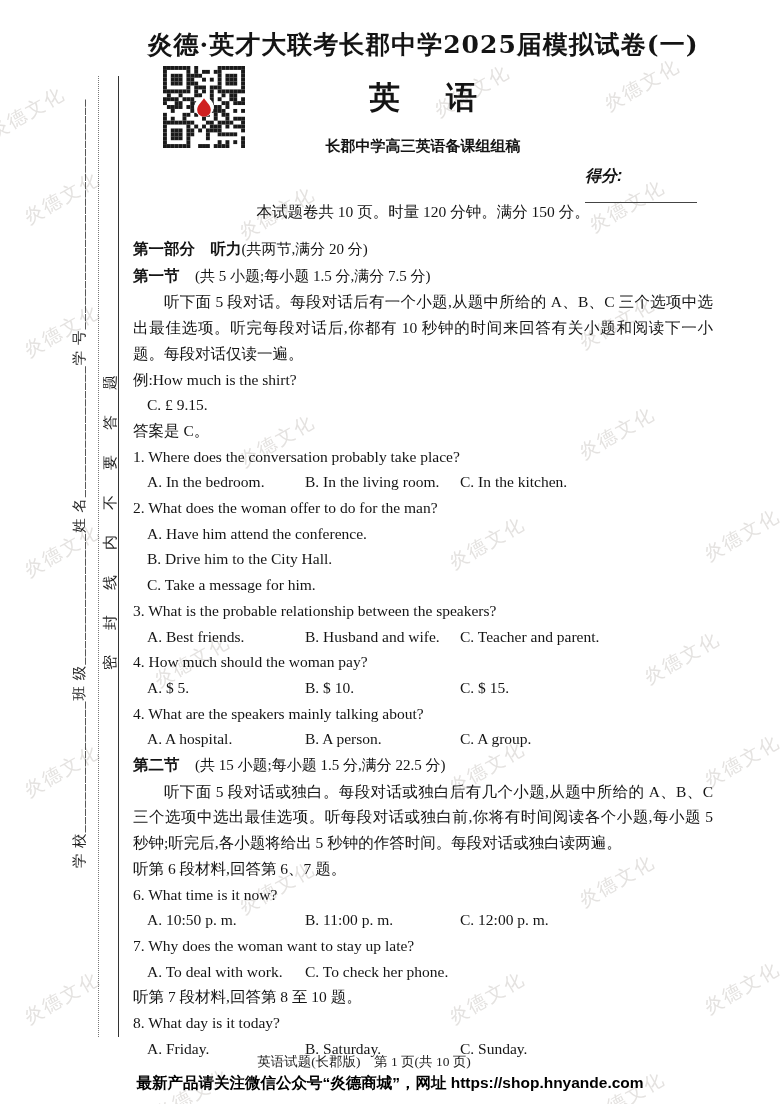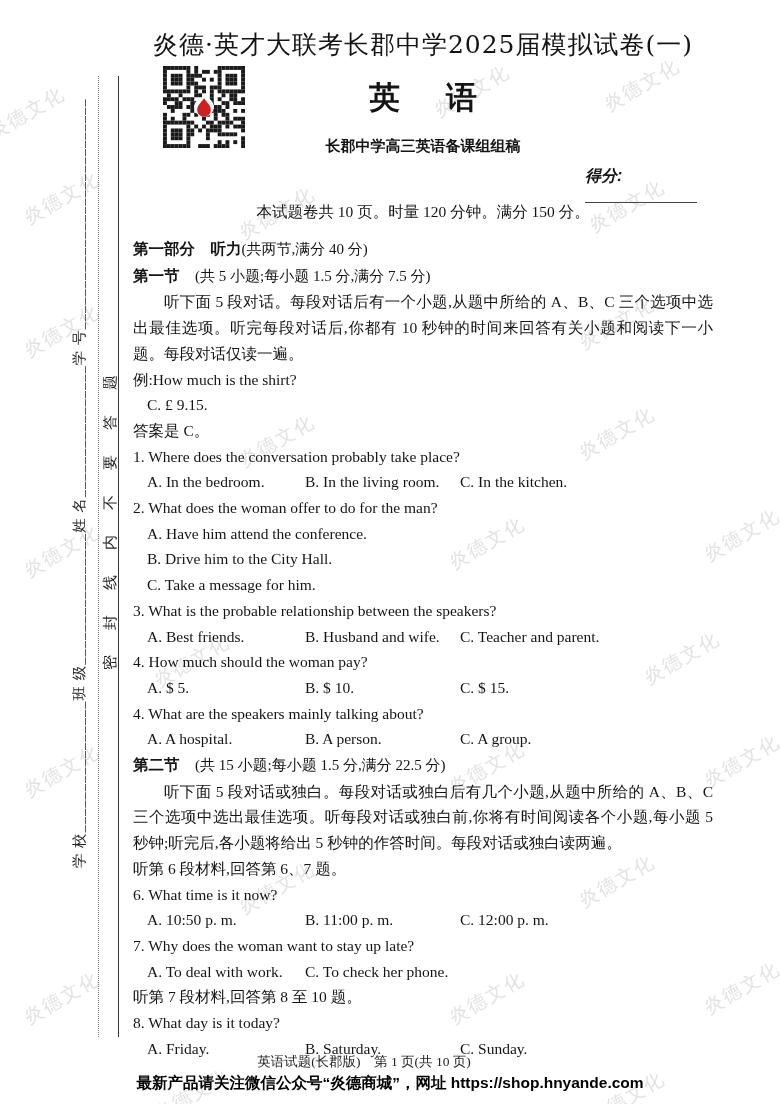--- a/index.html
+++ b/index.html
@@ -31,21 +31,21 @@
     position:absolute; left:98px; top:76px; height:961px; width:0;
     border-left:1px dotted #777;
   }
   .seal-solid {
     position:absolute; left:118px; top:76px; height:961px; width:0;
     border-left:1.5px solid #333;
   }
   
   .content { position:absolute; left:133px; top:28px; width:580px; }
   .title {
-    text-align:center; font-size:25px; font-weight:400; letter-spacing:1px;
+    text-align:center; font-size:25px; font-weight:700; letter-spacing:1px;
     font-family:"DejaVu Serif","Liberation Serif",serif;
   }
   .qr-wrap { position:absolute; left:163px; top:66px; width:82px; height:82px; }
   .subject {
     margin-top:16px; display:flex; justify-content:center; gap:46px;
     font-size:31px; font-weight:700;
     font-family:"Liberation Sans","DejaVu Sans",sans-serif;
   }
   .subtitle {
     margin-top:18px; text-align:center; font-size:15px; font-weight:700;
@@ -375,21 +375,21 @@
 
     <div class="subtitle">长郡中学高三英语备课组组稿</div>
 
     <div class="score-line">
       <span>得分:</span><span class="score-blank"></span>
     </div>
 
     <div class="exam-info">本试题卷共 10 页。时量 120 分钟。满分 150 分。</div>
 
     <div class="heading" style="margin-top:13px">
-      <span class="b">第一部分　听力</span><span class="note">(共两节,满分 40 分)</span>
+      <span class="b">第一部分　听力</span><span class="note">(共两节,满分 20 分)</span>
     </div>
 
     <div class="heading">
       <span class="b">第一节</span>　<span class="note">(共 5 小题;每小题 1.5 分,满分 7.5 分)</span>
     </div>
 
     <div class="para">听下面 5 段对话。每段对话后有一个小题,从题中所给的 A、B、C 三个选项中选出最佳选项。听完每段对话后,你都有 10 秒钟的时间来回答有关小题和阅读下一小题。每段对话仅读一遍。</div>
 
     <div class="line">例:How much is the shirt?</div>
     <div class="line optrow">

